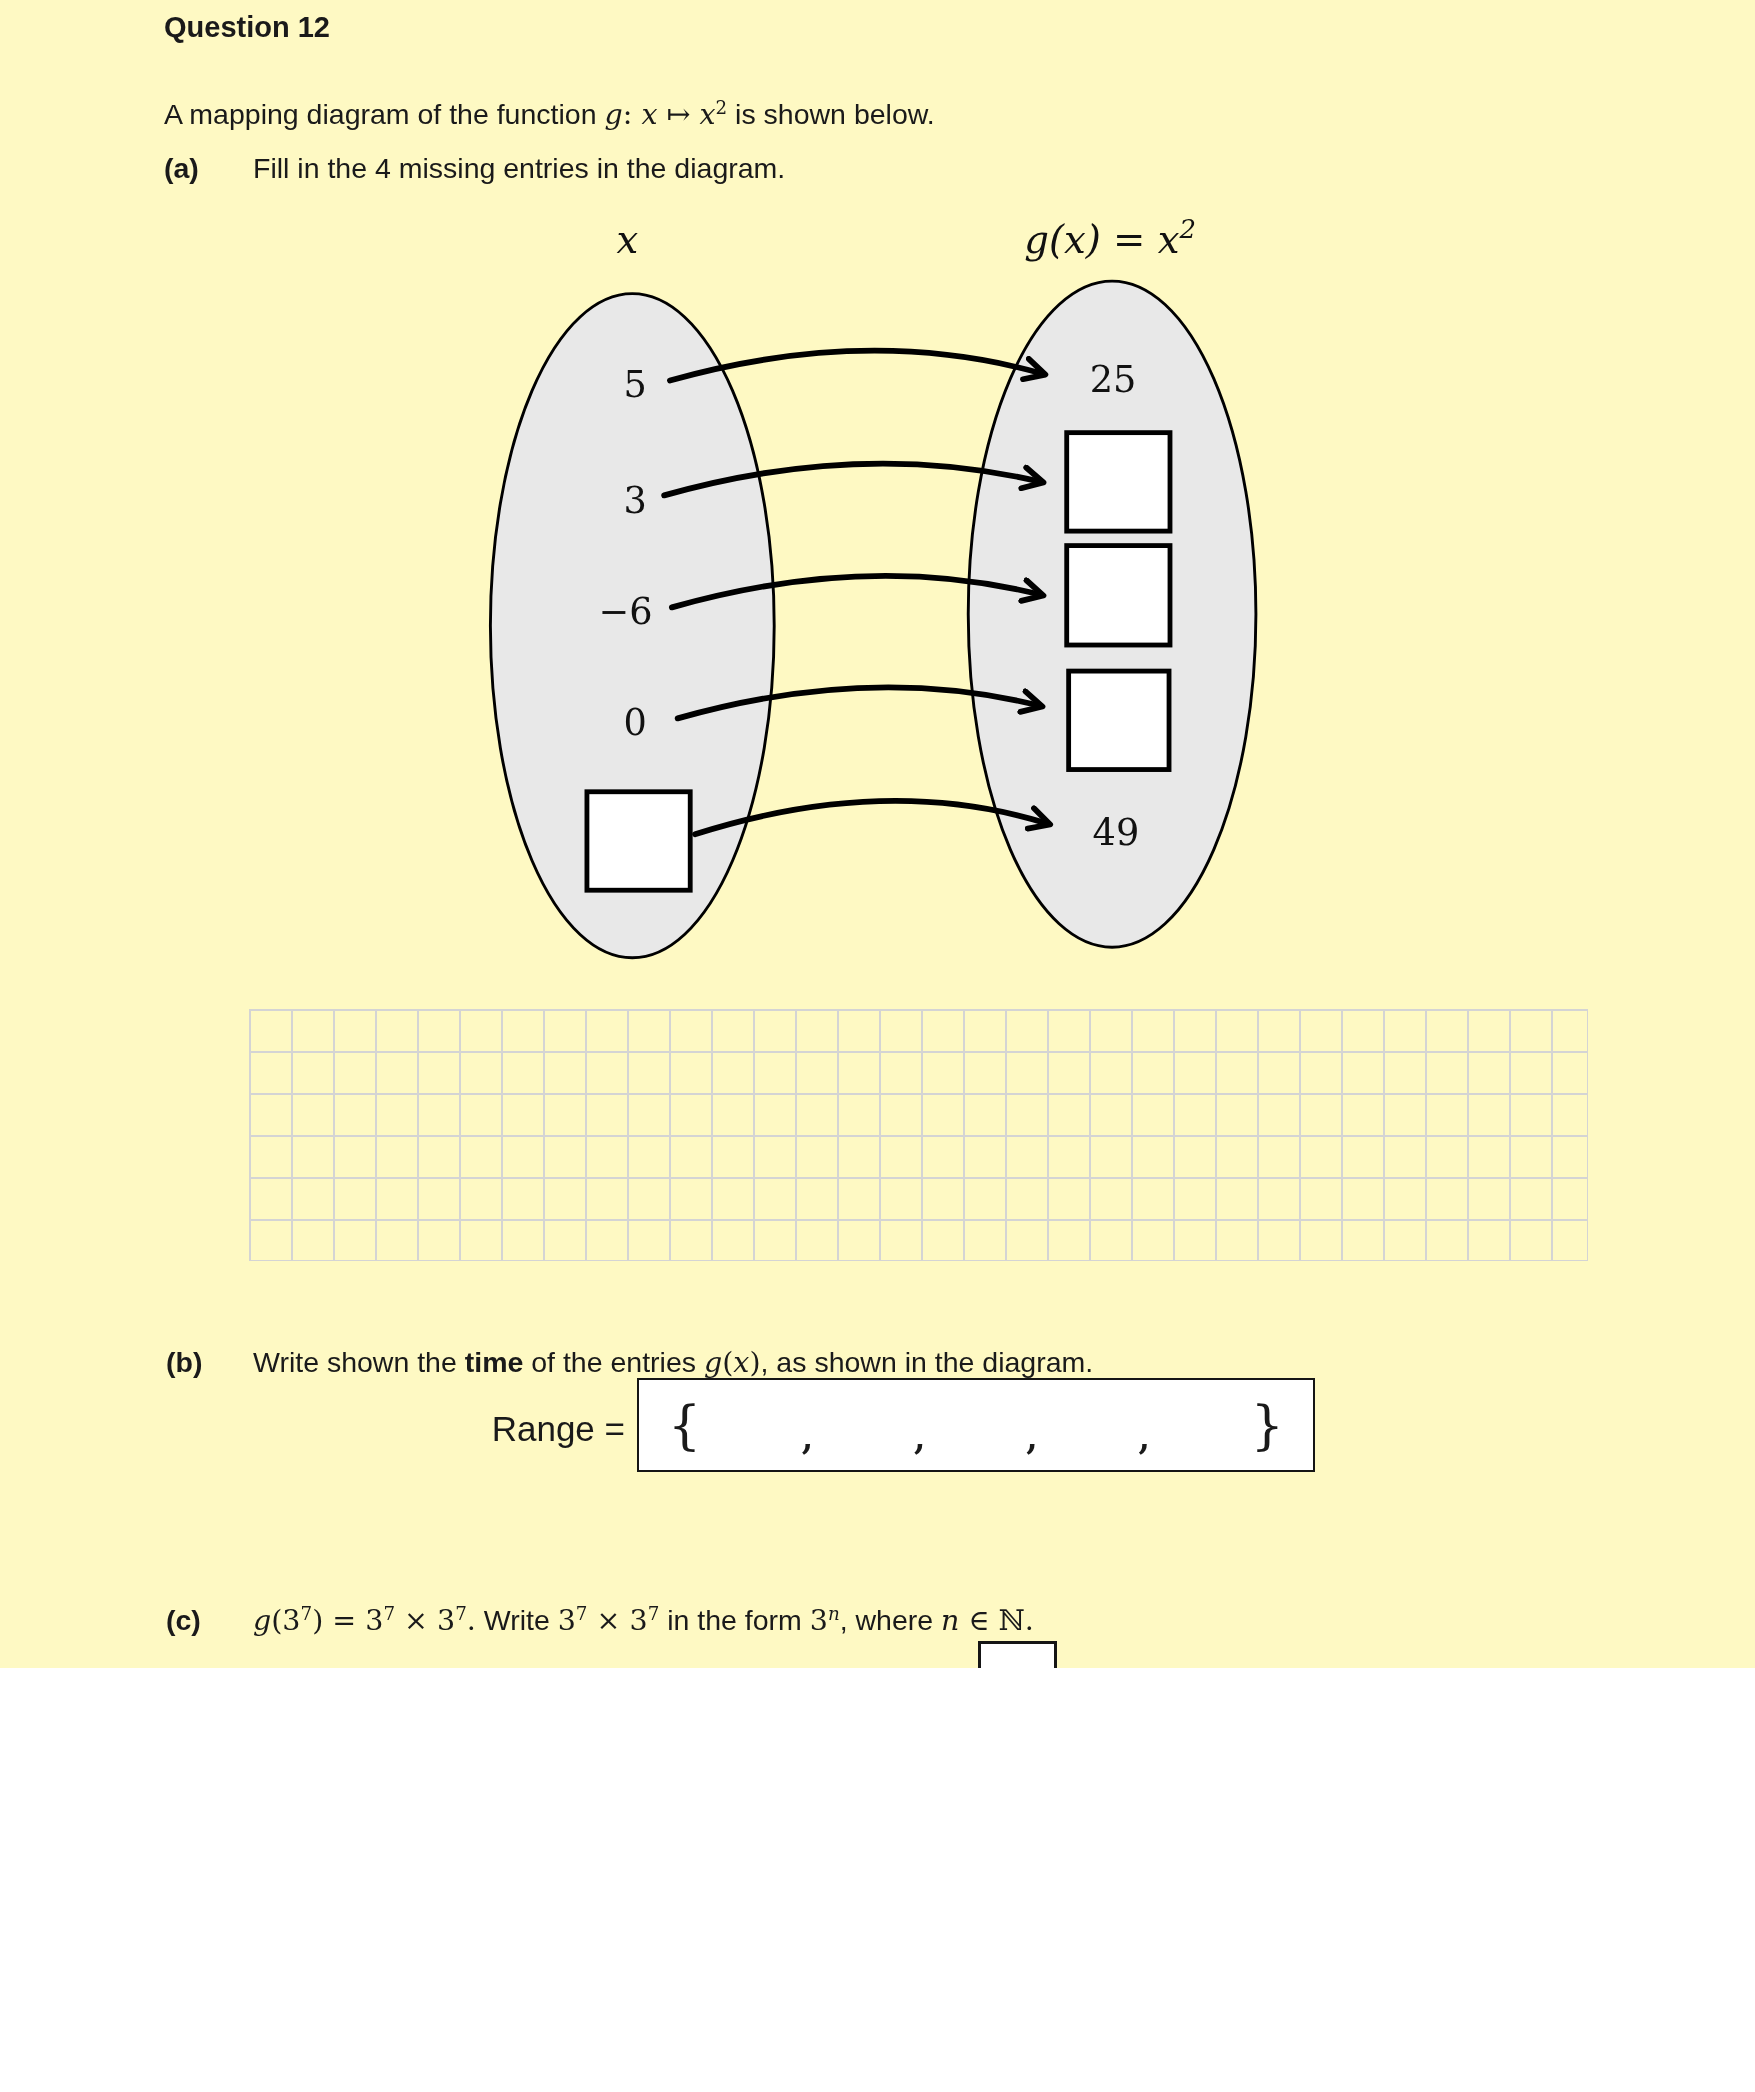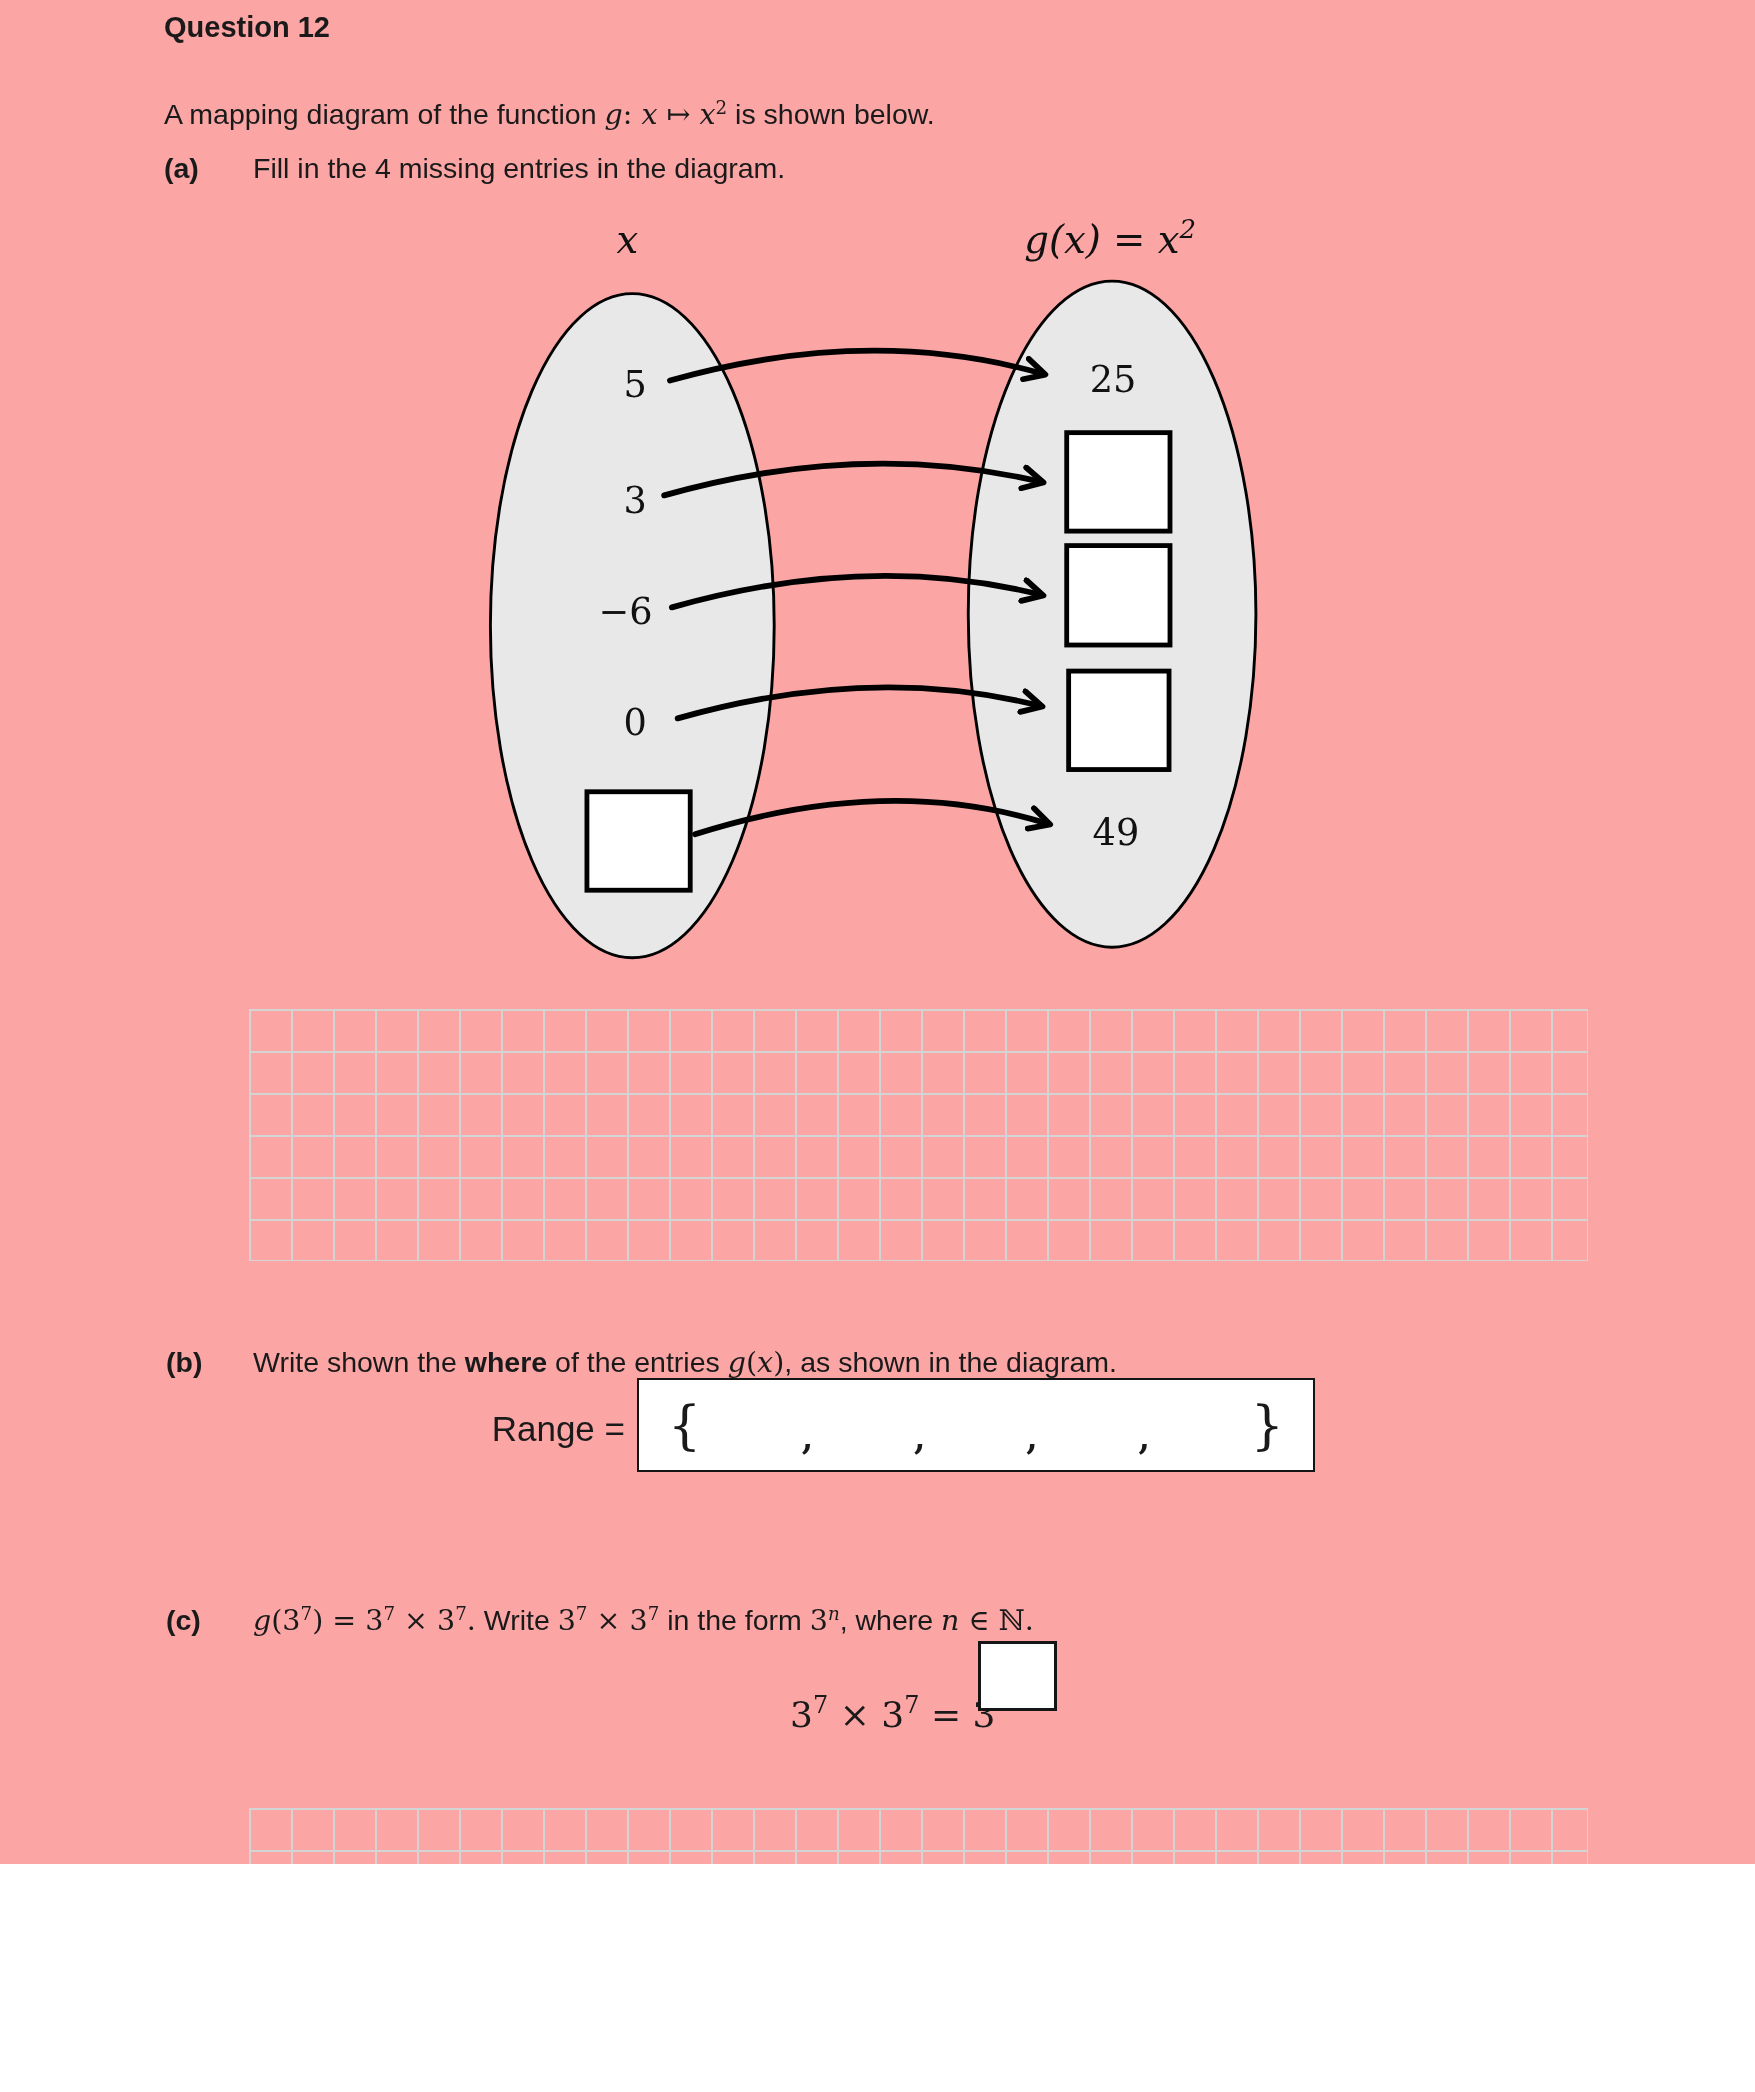--- a/index.html
+++ b/index.html
@@ -1,17 +1,17 @@
 <!DOCTYPE html>
 <html><head>
 <meta charset="utf-8">
 <style>
   html,body { margin:0; padding:0; background:#ffffff; }
   .page {
-    position:relative; width:1755px; height:1864px; background:#fca5a5;
+    position:relative; width:1755px; height:1668px; background:#fef9c3;
     font-family:"Liberation Sans", sans-serif; color:#1a1a1a; overflow:hidden;
   }
   .abs { position:absolute; }
   .h { font-size:29px; font-weight:700; white-space:nowrap; }
   .bodyline { font-size:28.5px; line-height:37px; white-space:nowrap;margin-top:28px; }
   .partlabel { font-size:28.5px; font-weight:700; }
   .seg.b { font-weight:700; }
   .seg.mi { font-family:"DejaVu Serif","DejaVu Sans",serif; font-style:italic; }
   .seg.mn { font-family:"DejaVu Serif","DejaVu Sans",serif; }
   .seg.sup { font-size:18.3px; vertical-align:9.7px; line-height:0; }
@@ -79,21 +79,21 @@
 
     <rect x="608" y="820" width="107" height="102" fill="#fff" stroke="#000" stroke-width="5"></rect>
     <rect x="1105" y="448" width="107" height="102" fill="#fff" stroke="#000" stroke-width="5"></rect>
     <rect x="1105" y="565" width="107" height="103" fill="#fff" stroke="#000" stroke-width="5"></rect>
     <rect x="1107" y="695" width="104" height="102" fill="#fff" stroke="#000" stroke-width="5"></rect>
   </svg>
 
   <div class="abs gridpaper" style="left:249px; top:1009px; width:1338px; height:251px;"></div>
 
   <div class="abs bodyline partlabel" style="left:166px; top:1316px;">(b)</div>
-  <div class="abs bodyline" style="left:253px; top:1316px;"><span class="seg ">Write shown the </span><span class="seg b">where</span><span class="seg "> of the entries </span><span class="seg mi">g</span><span class="seg mn">(</span><span class="seg mi">x</span><span class="seg mn">)</span><span class="seg ">, as shown in the diagram.</span></div>
+  <div class="abs bodyline" style="left:253px; top:1316px;"><span class="seg ">Write shown the </span><span class="seg b">time</span><span class="seg "> of the entries </span><span class="seg mi">g</span><span class="seg mn">(</span><span class="seg mi">x</span><span class="seg mn">)</span><span class="seg ">, as shown in the diagram.</span></div>
 
   <div class="abs rangelabel" style="left:386px; top:1409px; width:239px;">Range =</div>
   <div class="abs rangebox" style="left:637px; top:1378px; width:678px; height:94px;">
     <span class="brace">{</span>
     <span class="comma">,</span>
     <span class="comma">,</span>
     <span class="comma">,</span>
     <span class="comma">,</span>
     <span class="brace">}</span>
   </div>

